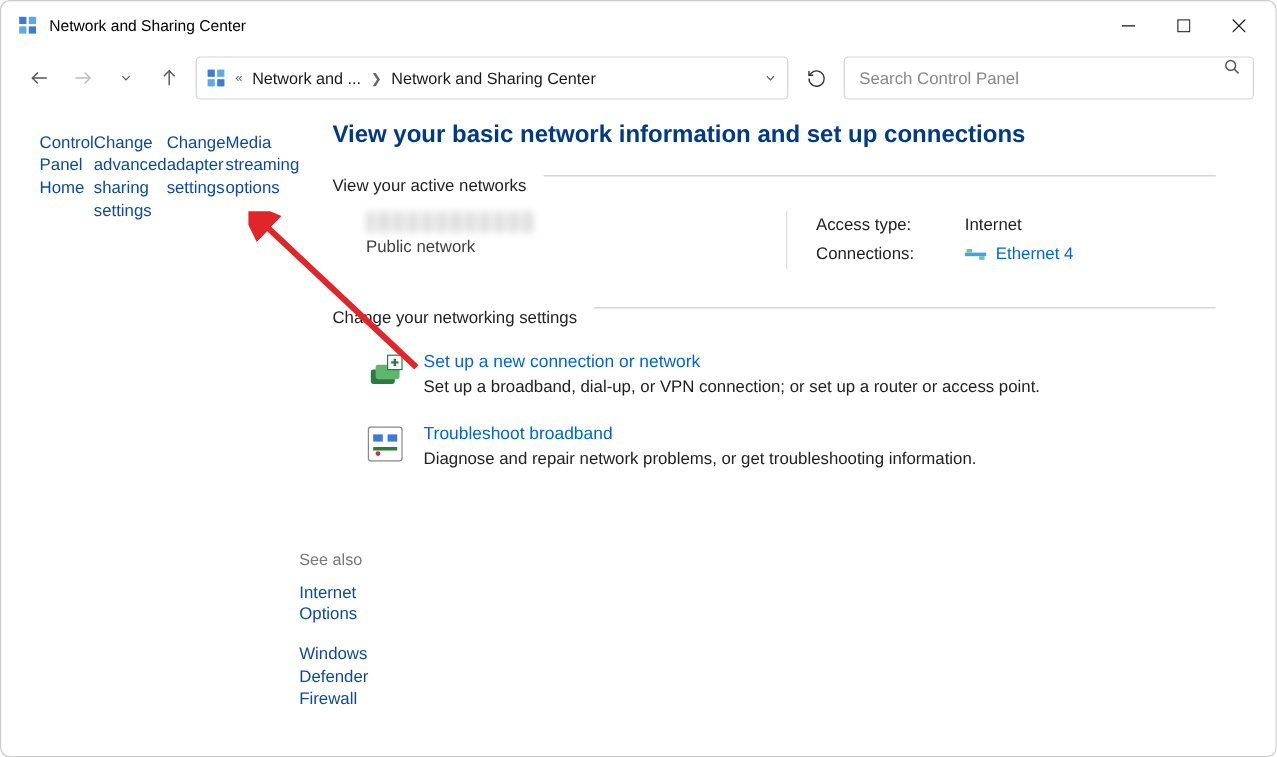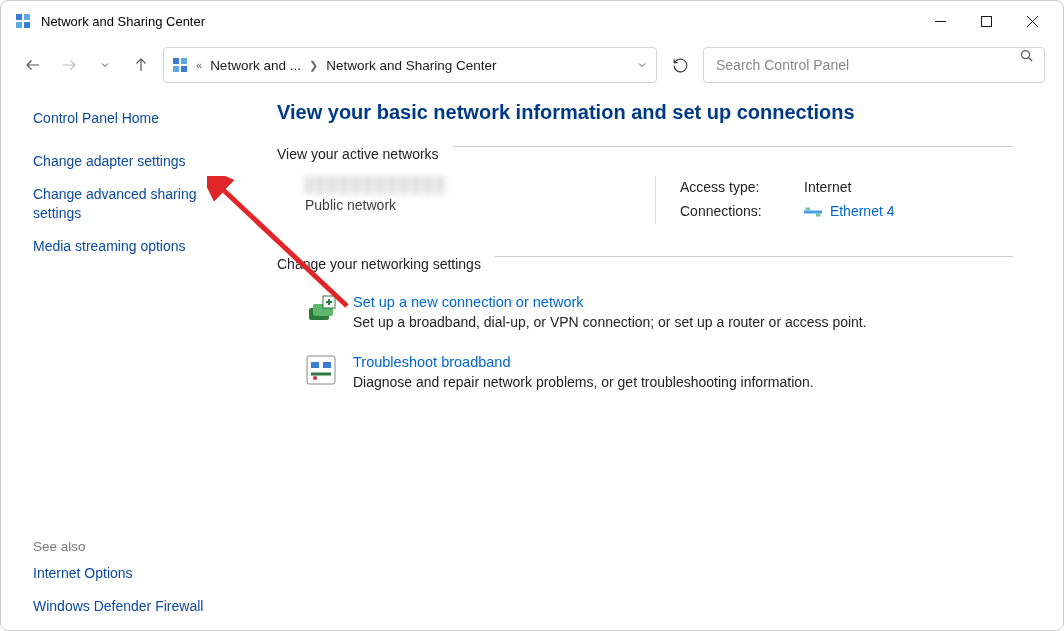--- a/index.html
+++ b/index.html
@@ -15,21 +15,21 @@
   .address-bar{flex:1;height:34px;border:1px solid #d4d4d4;border-radius:4px;display:flex;align-items:center;padding:0 8px;gap:6px;min-width:0}
   .address-bar .chev{color:#666;font-size:11px;padding:0 2px}
   .address-bar .crumb{color:#1a1a1a;font-size:13.5px;white-space:nowrap}
   .address-bar .chev-down{margin-left:auto;color:#555}
   .refresh-btn{width:30px;height:30px;display:flex;align-items:center;justify-content:center;color:#333}
   .search-box{width:320px;height:34px;border:1px solid #d4d4d4;border-radius:4px;display:flex;padding:0 10px}
   .search-box input{border:none;outline:none;flex:1;font-size:14px;color:#333;background:transparent}
   .search-box input::placeholder{color:#888}
   .search-ic{color:#555;margin-left:6px}
   .body{flex:1;display:flex;min-height:0}
-  .sidebar{width:252px;padding:20px 16px 0 32px;box-sizing:border-box;display:flex;flex-direction:column}
+  .sidebar{width:252px;padding:20px 16px 24px 32px;box-sizing:border-box;display:flex;flex-direction:row}
   .sidebar a{display:block;color:#0b499d;text-decoration:none;font-size:14px;line-height:1.35;margin-bottom:14px;cursor:pointer}
   .sidebar .home{color:#0b499d;margin-bottom:24px}
   .sidebar .see-also-block{margin-top:auto}
   .sidebar .see-also{color:#777;font-size:13.5px;margin-bottom:10px}
   .content{flex:1;padding:12px 50px 12px 24px;box-sizing:border-box;position:relative}
   h1.page-title{color:#003a87;font-weight:700;font-size:20px;margin:0 0 22px 0}
   .section-head{display:flex;align-items:flex-start;margin:6px 0 14px 0}
   .section-head .lbl{font-size:14px;color:#222;margin-right:14px;white-space:nowrap}
   .section-head .line{flex:1;height:1px;background:#ccc}
   .net-row{display:flex;gap:20px;padding-left:28px}
@@ -144,22 +144,22 @@
             <line x1="21" y1="21" x2="15.5" y2="15.5"></line>
           </svg>
         </span>
     </div>
   </div>
 
   <div class="body">
 
     <div class="sidebar">
       <a class="home">Control Panel Home</a>
+      <a>Change advanced sharing settings</a>
       <a>Change adapter settings</a>
-      <a>Change advanced sharing settings</a>
       <a>Media streaming options</a>
 
       <div class="see-also-block">
         <div class="see-also">See also</div>
         <a>Internet Options</a>
         <a>Windows Defender Firewall</a>
       </div>
     </div>
 
     <div class="content">

